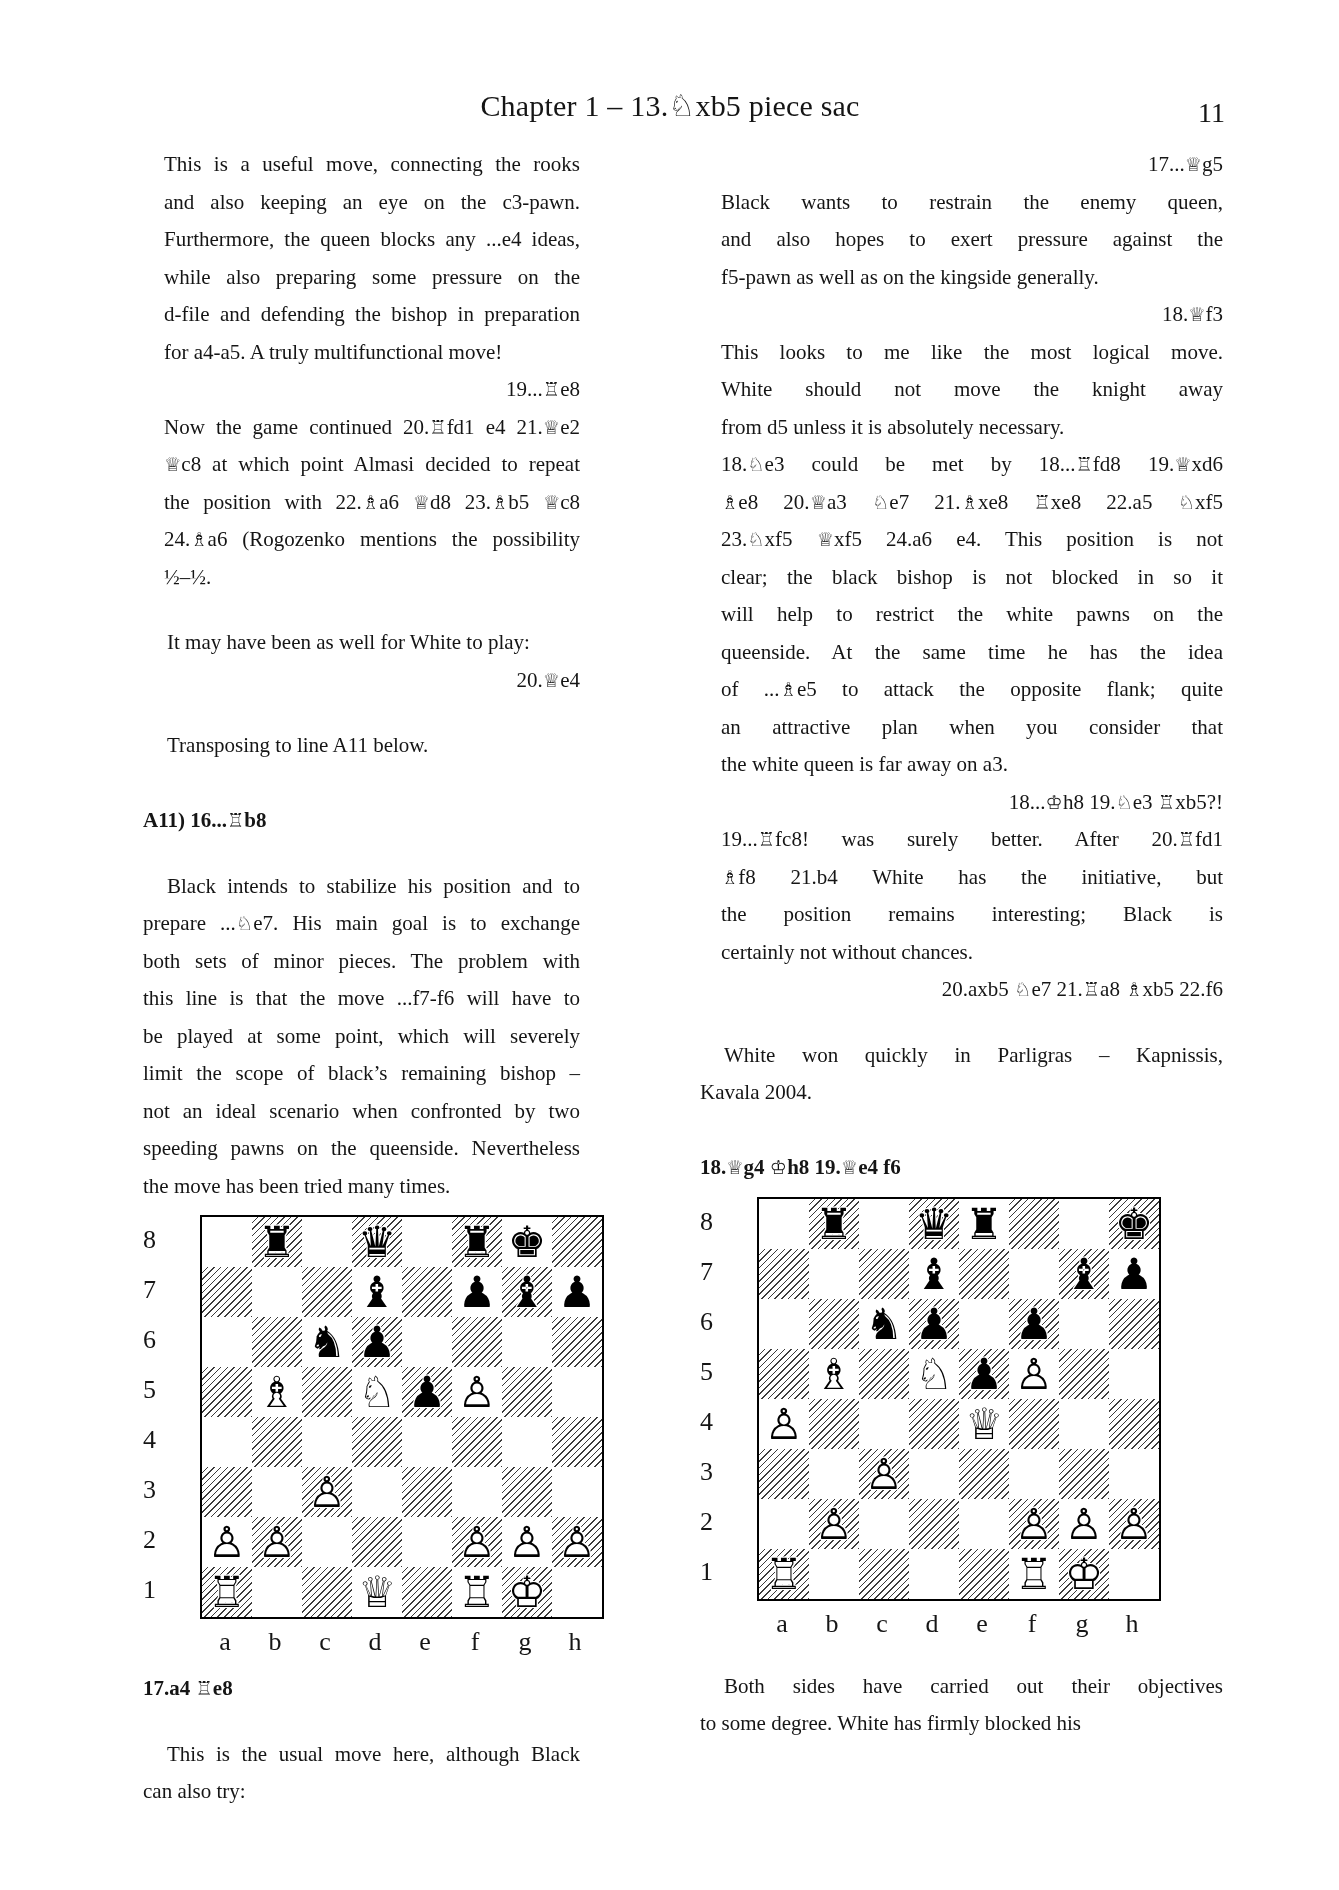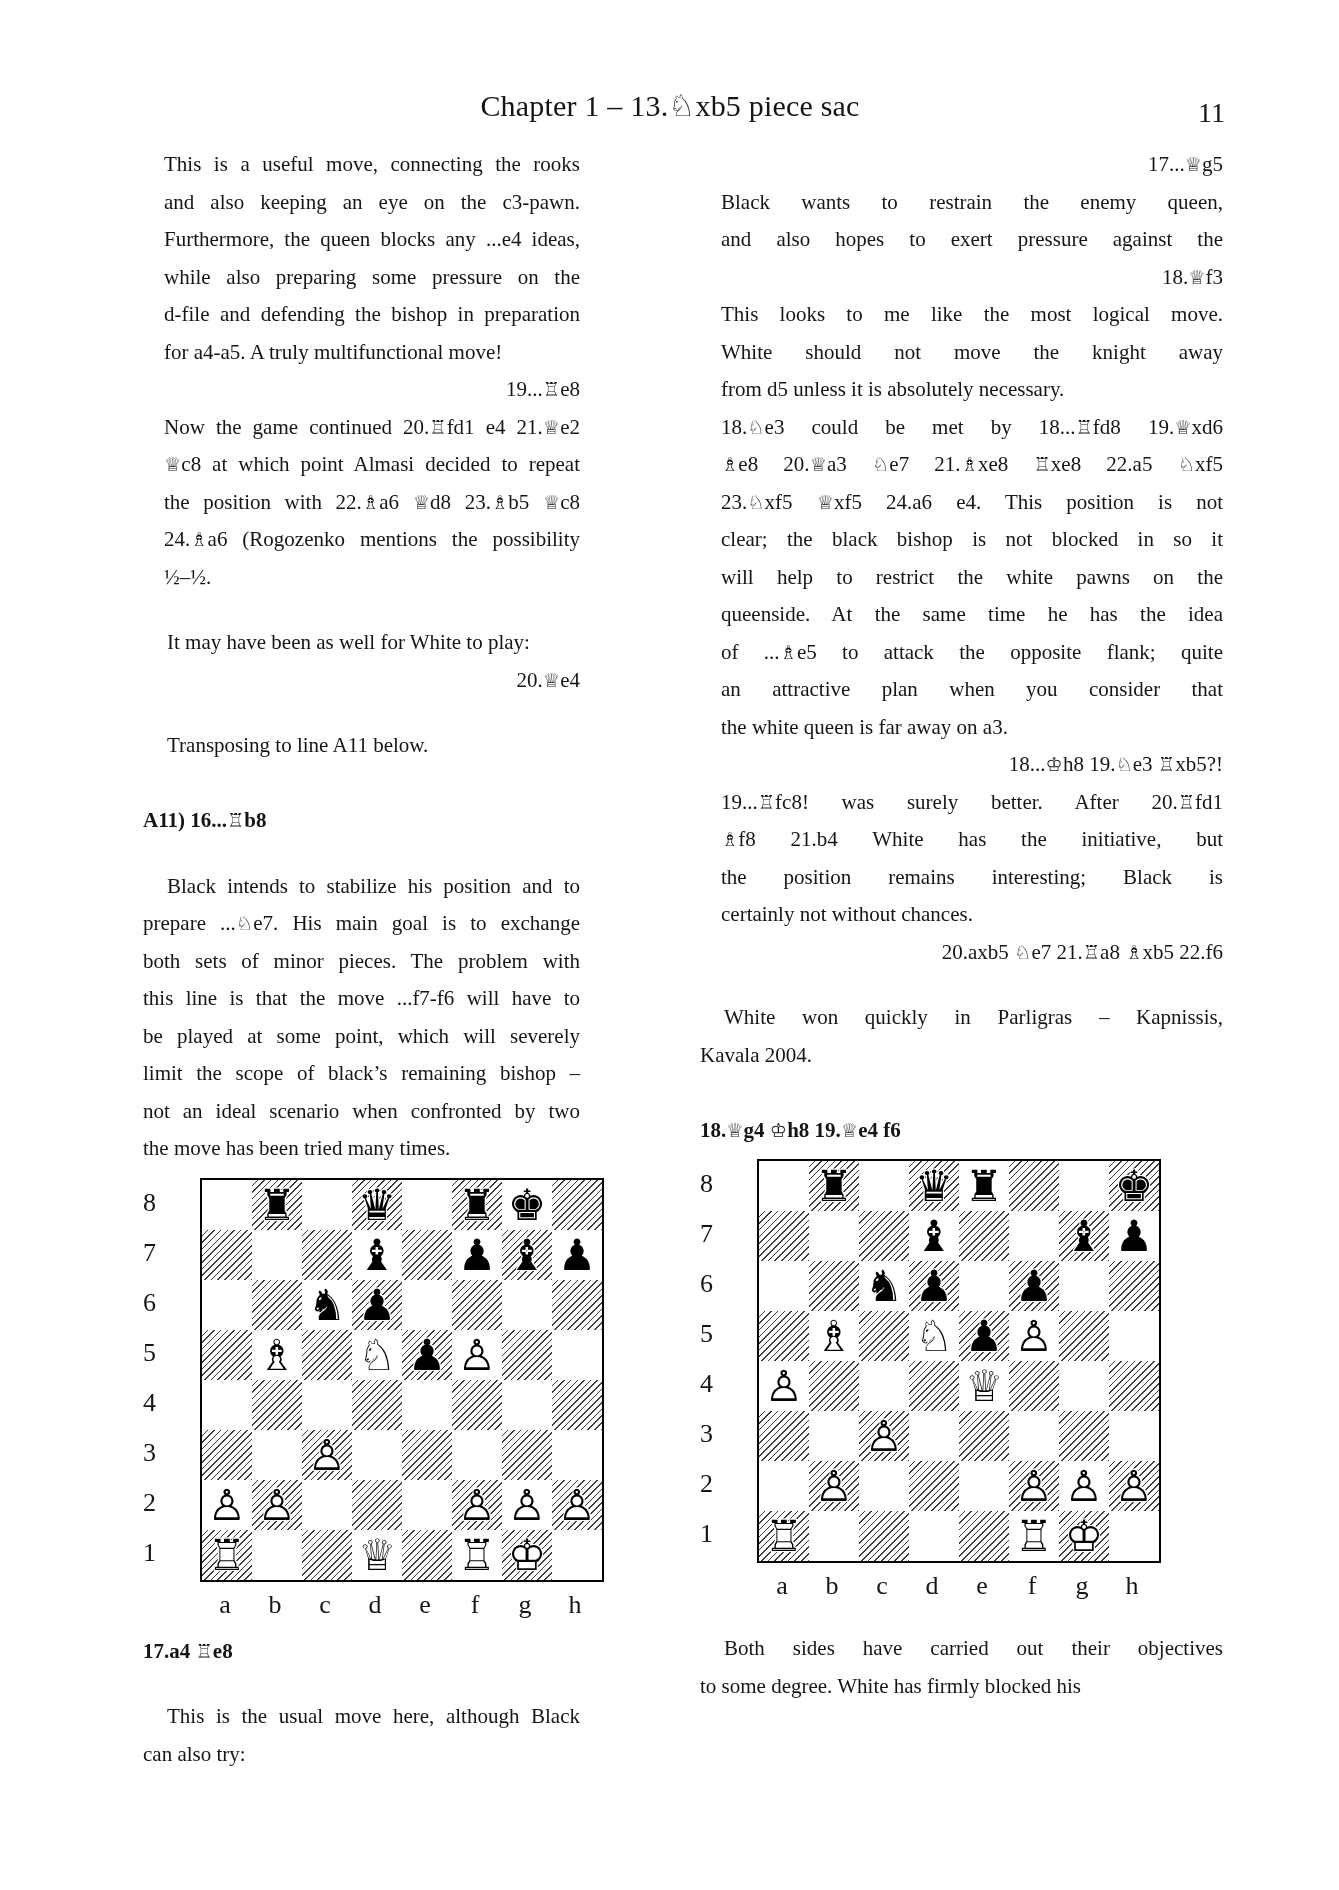--- a/index.html
+++ b/index.html
@@ -86,20 +86,21 @@
       <div class="spacer"></div>
       <div class="heading">A11) 16...<span class="fig">♖</span>b8</div>
       <div class="para indent">
         <div class="tl first">Black intends to stabilize his position and to</div>
         <div class="tl">prepare ...<span class="fig">♘</span>e7. His main goal is to exchange</div>
         <div class="tl">both sets of minor pieces. The problem with</div>
         <div class="tl">this line is that the move ...f7-f6 will have to</div>
         <div class="tl">be played at some point, which will severely</div>
         <div class="tl">limit the scope of black’s remaining bishop –</div>
         <div class="tl">not an ideal scenario when confronted by two</div>
+        <div class="tl">speeding pawns on the queenside. Nevertheless</div>
         <div class="tl last">the move has been tried many times.</div>
       </div>
       <div class="diagram">
         <div class="diagram-top">
           <div class="rank-labels">
             <div class="rank-label">8</div>
             <div class="rank-label">7</div>
             <div class="rank-label">6</div>
             <div class="rank-label">5</div>
             <div class="rank-label">4</div>
@@ -309,20 +310,21 @@
       <div class="para indent">
         <div class="tl first">This is the usual move here, although Black</div>
         <div class="tl last">can also try:</div>
       </div>
     </div>
   <div class="column col-right">
       <div class="move">17...<span class="fig">♕</span>g5</div>
       <div class="para inset">
         <div class="tl first">Black wants to restrain the enemy queen,</div>
         <div class="tl">and also hopes to exert pressure against the</div>
+        <div class="tl last">f5-pawn as well as on the kingside generally.</div>
       </div>
       <div class="move">18.<span class="fig">♕</span>f3</div>
       <div class="para inset">
         <div class="tl first">This looks to me like the most logical move.</div>
         <div class="tl">White should not move the knight away</div>
         <div class="tl last">from d5 unless it is absolutely necessary.</div>
       </div>
       <div class="para inset">
         <div class="tl first">18.<span class="fig">♘</span>e3 could be met by 18...<span class="fig">♖</span>fd8 19.<span class="fig">♕</span>xd6</div>
         <div class="tl"><span class="fig">♗</span>e8 20.<span class="fig">♕</span>a3 <span class="fig">♘</span>e7 21.<span class="fig">♗</span>xe8 <span class="fig">♖</span>xe8 22.a5 <span class="fig">♘</span>xf5</div>

